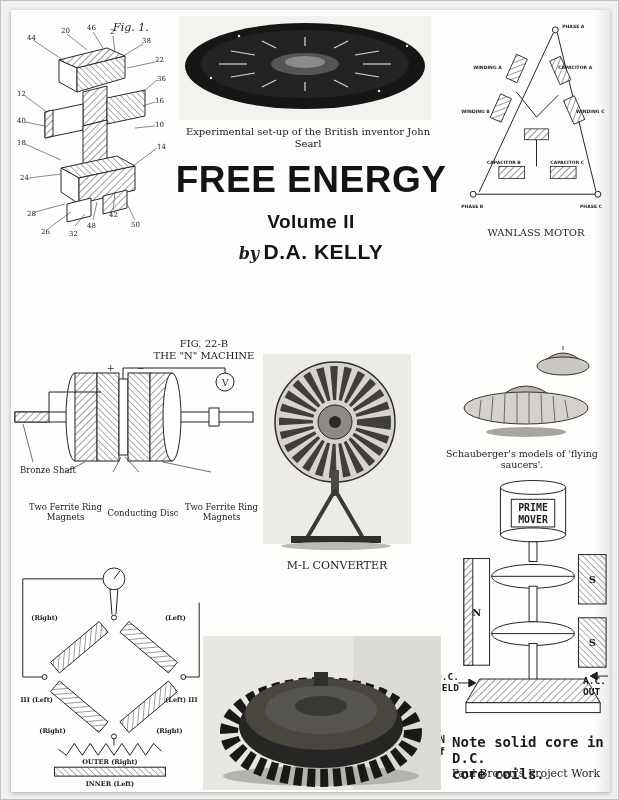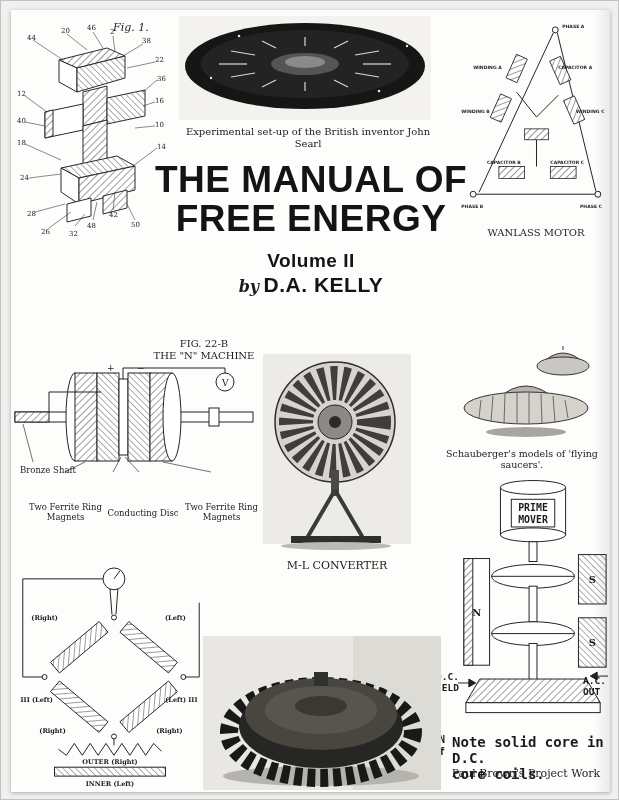--- a/index.html
+++ b/index.html
@@ -156,24 +156,23 @@
       <text class="tiny" x="118" y="96">WINDING C</text>
       <text class="tiny" x="28" y="147">CAPACITOR B</text>
       <text class="tiny" x="92" y="147">CAPACITOR C</text>
       <text class="tiny" x="2" y="192">PHASE B</text>
       <text class="tiny" x="122" y="192">PHASE C</text>
     </g>
   </svg>
   <div class="abs cap" style="left:455px;top:217px;width:140px;font-size:10px">WANLASS MOTOR</div>
 
   <div class="abs" style="left:60px;top:150px;width:480px">
-    <div class="ttl" style="font-size:37px;line-height:39px">THE MANUAL OF</div>
     <div class="ttl" style="font-size:37px;line-height:39px">FREE ENERGY</div>
     <div class="ttl" style="font-size:19px;margin-top:12px">Volume II</div>
-    <div style="margin-top:1px;text-align:center">
+    <div style="margin-top:7px;text-align:center">
       <span style="font-family:'DejaVu Serif',serif;font-style:italic;font-weight:bold;font-size:16px;color:#1c1c1c">by</span>
       <span class="ttl" style="font-size:21px">D.A. KELLY</span>
     </div>
   </div>
 
   <div class="abs cap" style="left:128px;top:328px;width:130px;font-size:10px">
     <div>FIG. 22-B</div>
     <div>THE "N" MACHINE</div>
   </div>
   <svg class="abs" style="left:2px;top:352px" width="243" height="112" viewBox="0 0 243 112">

